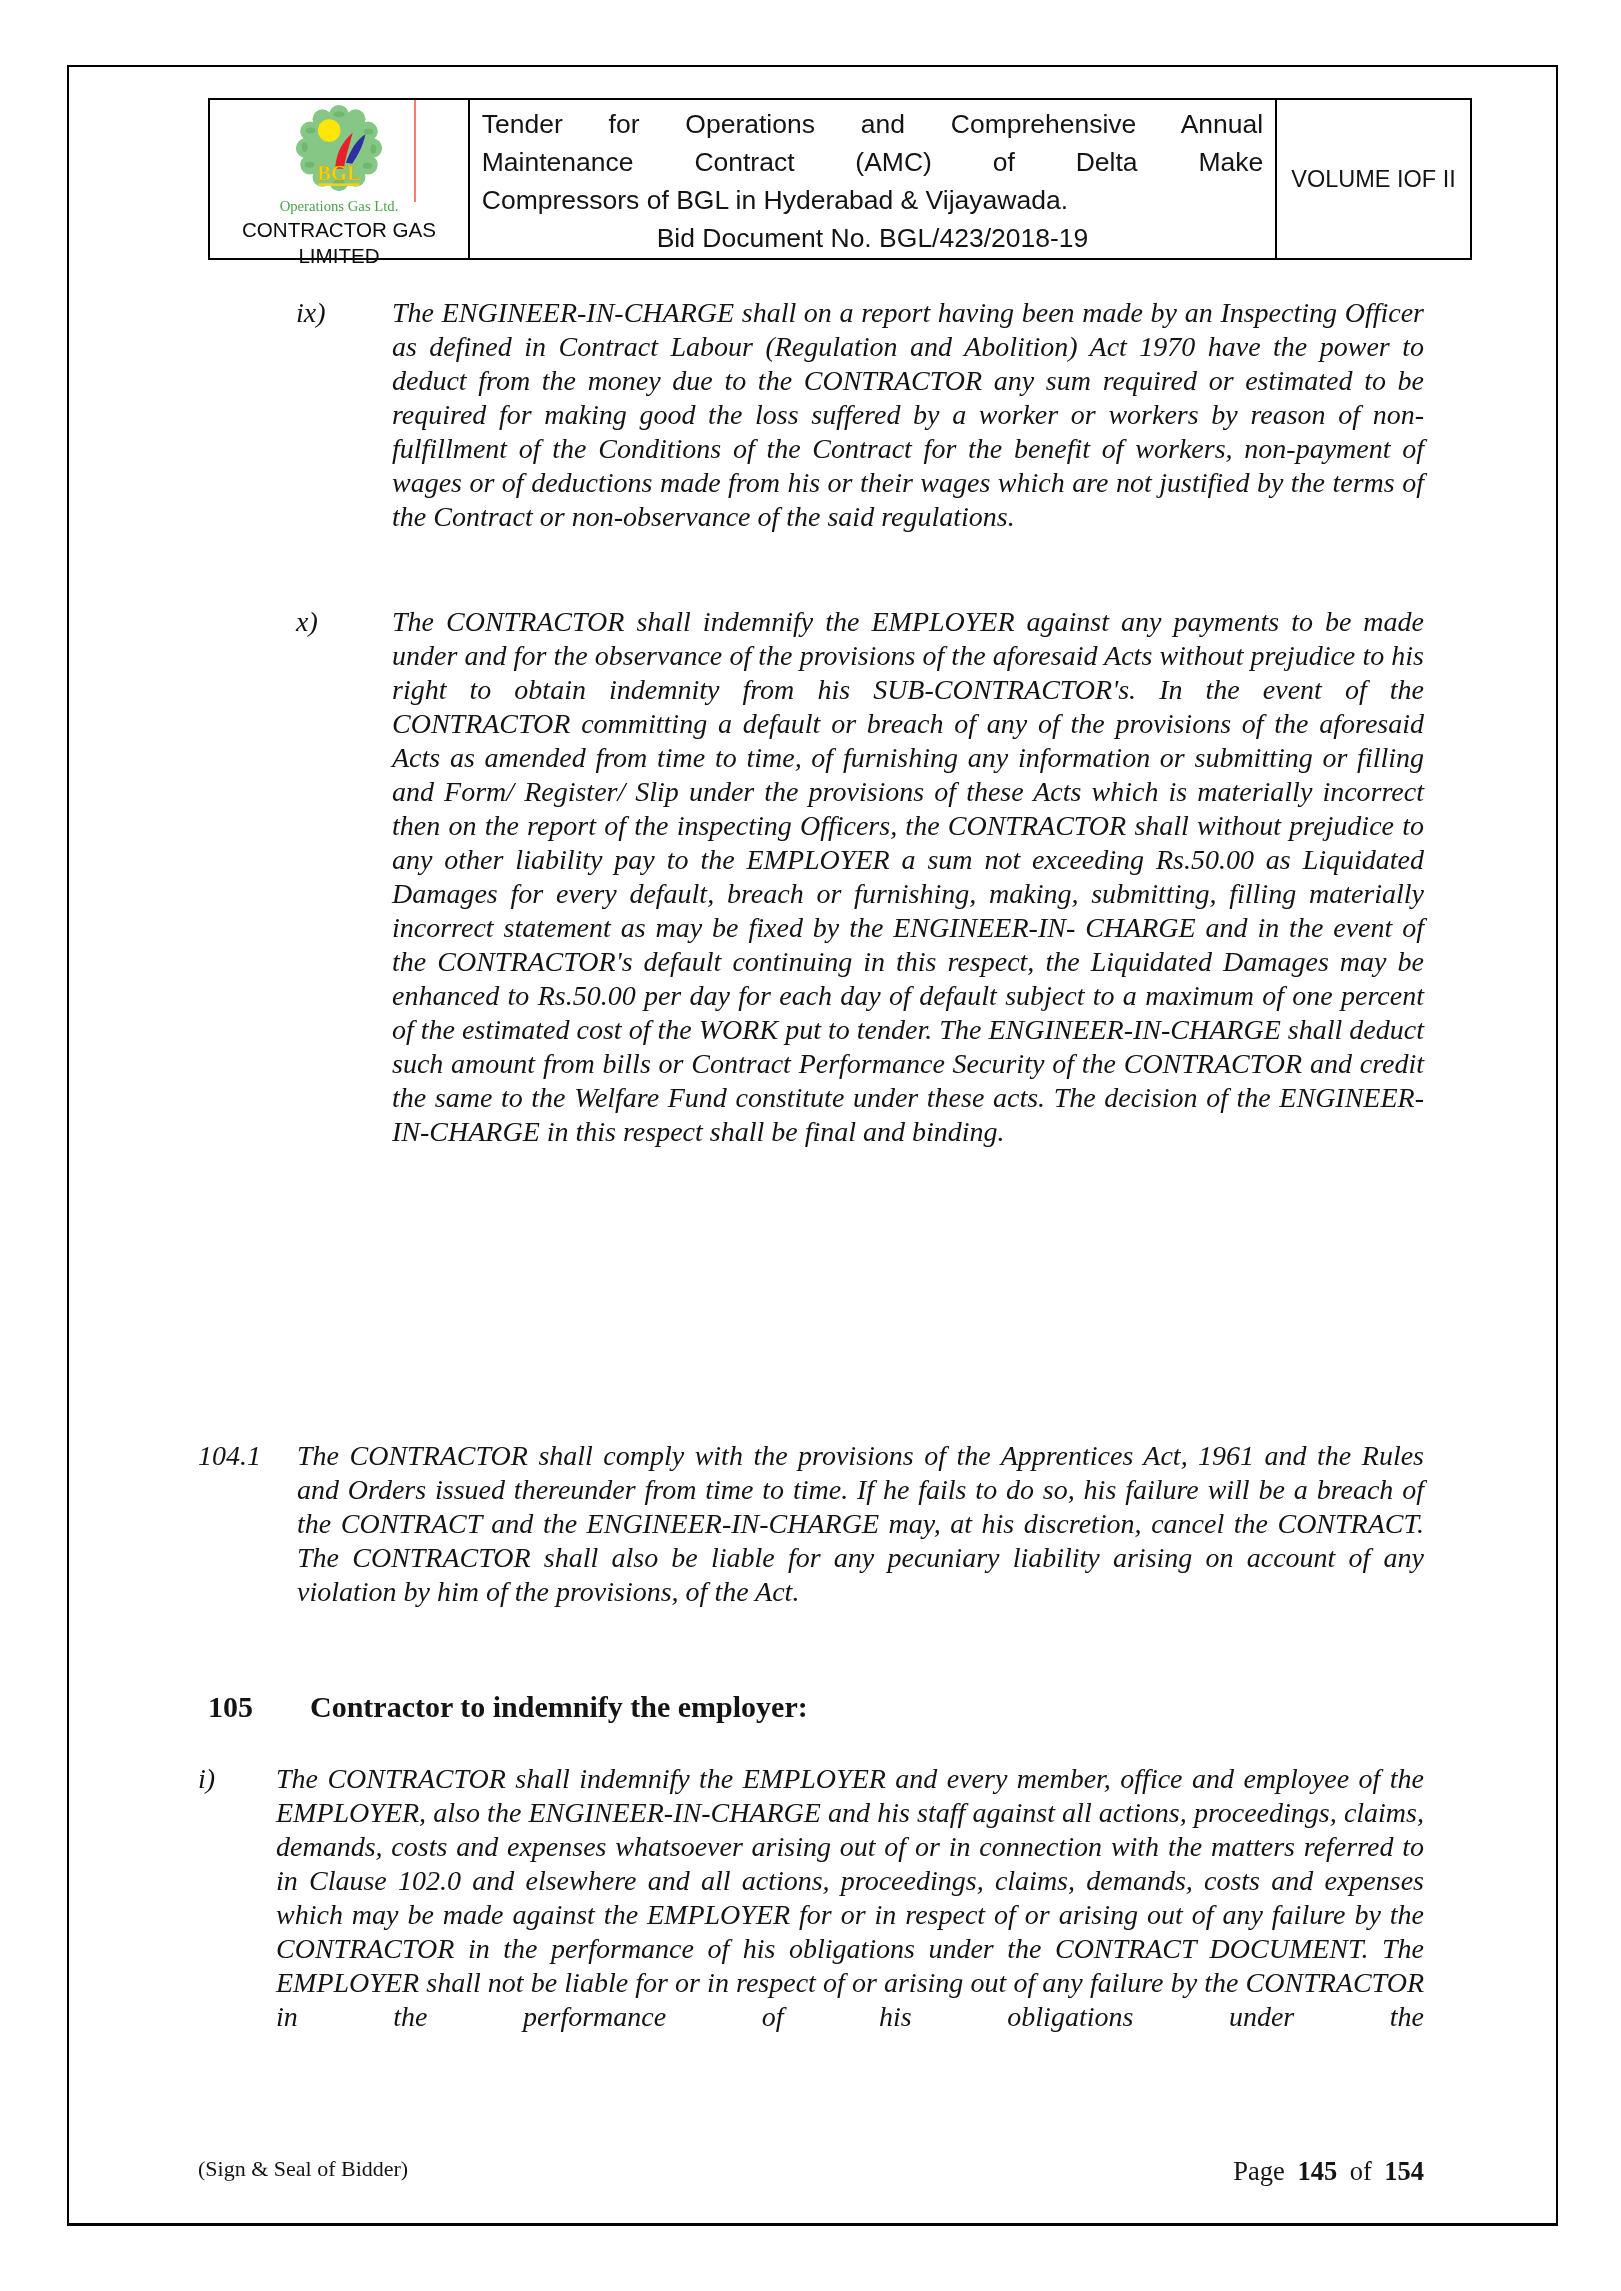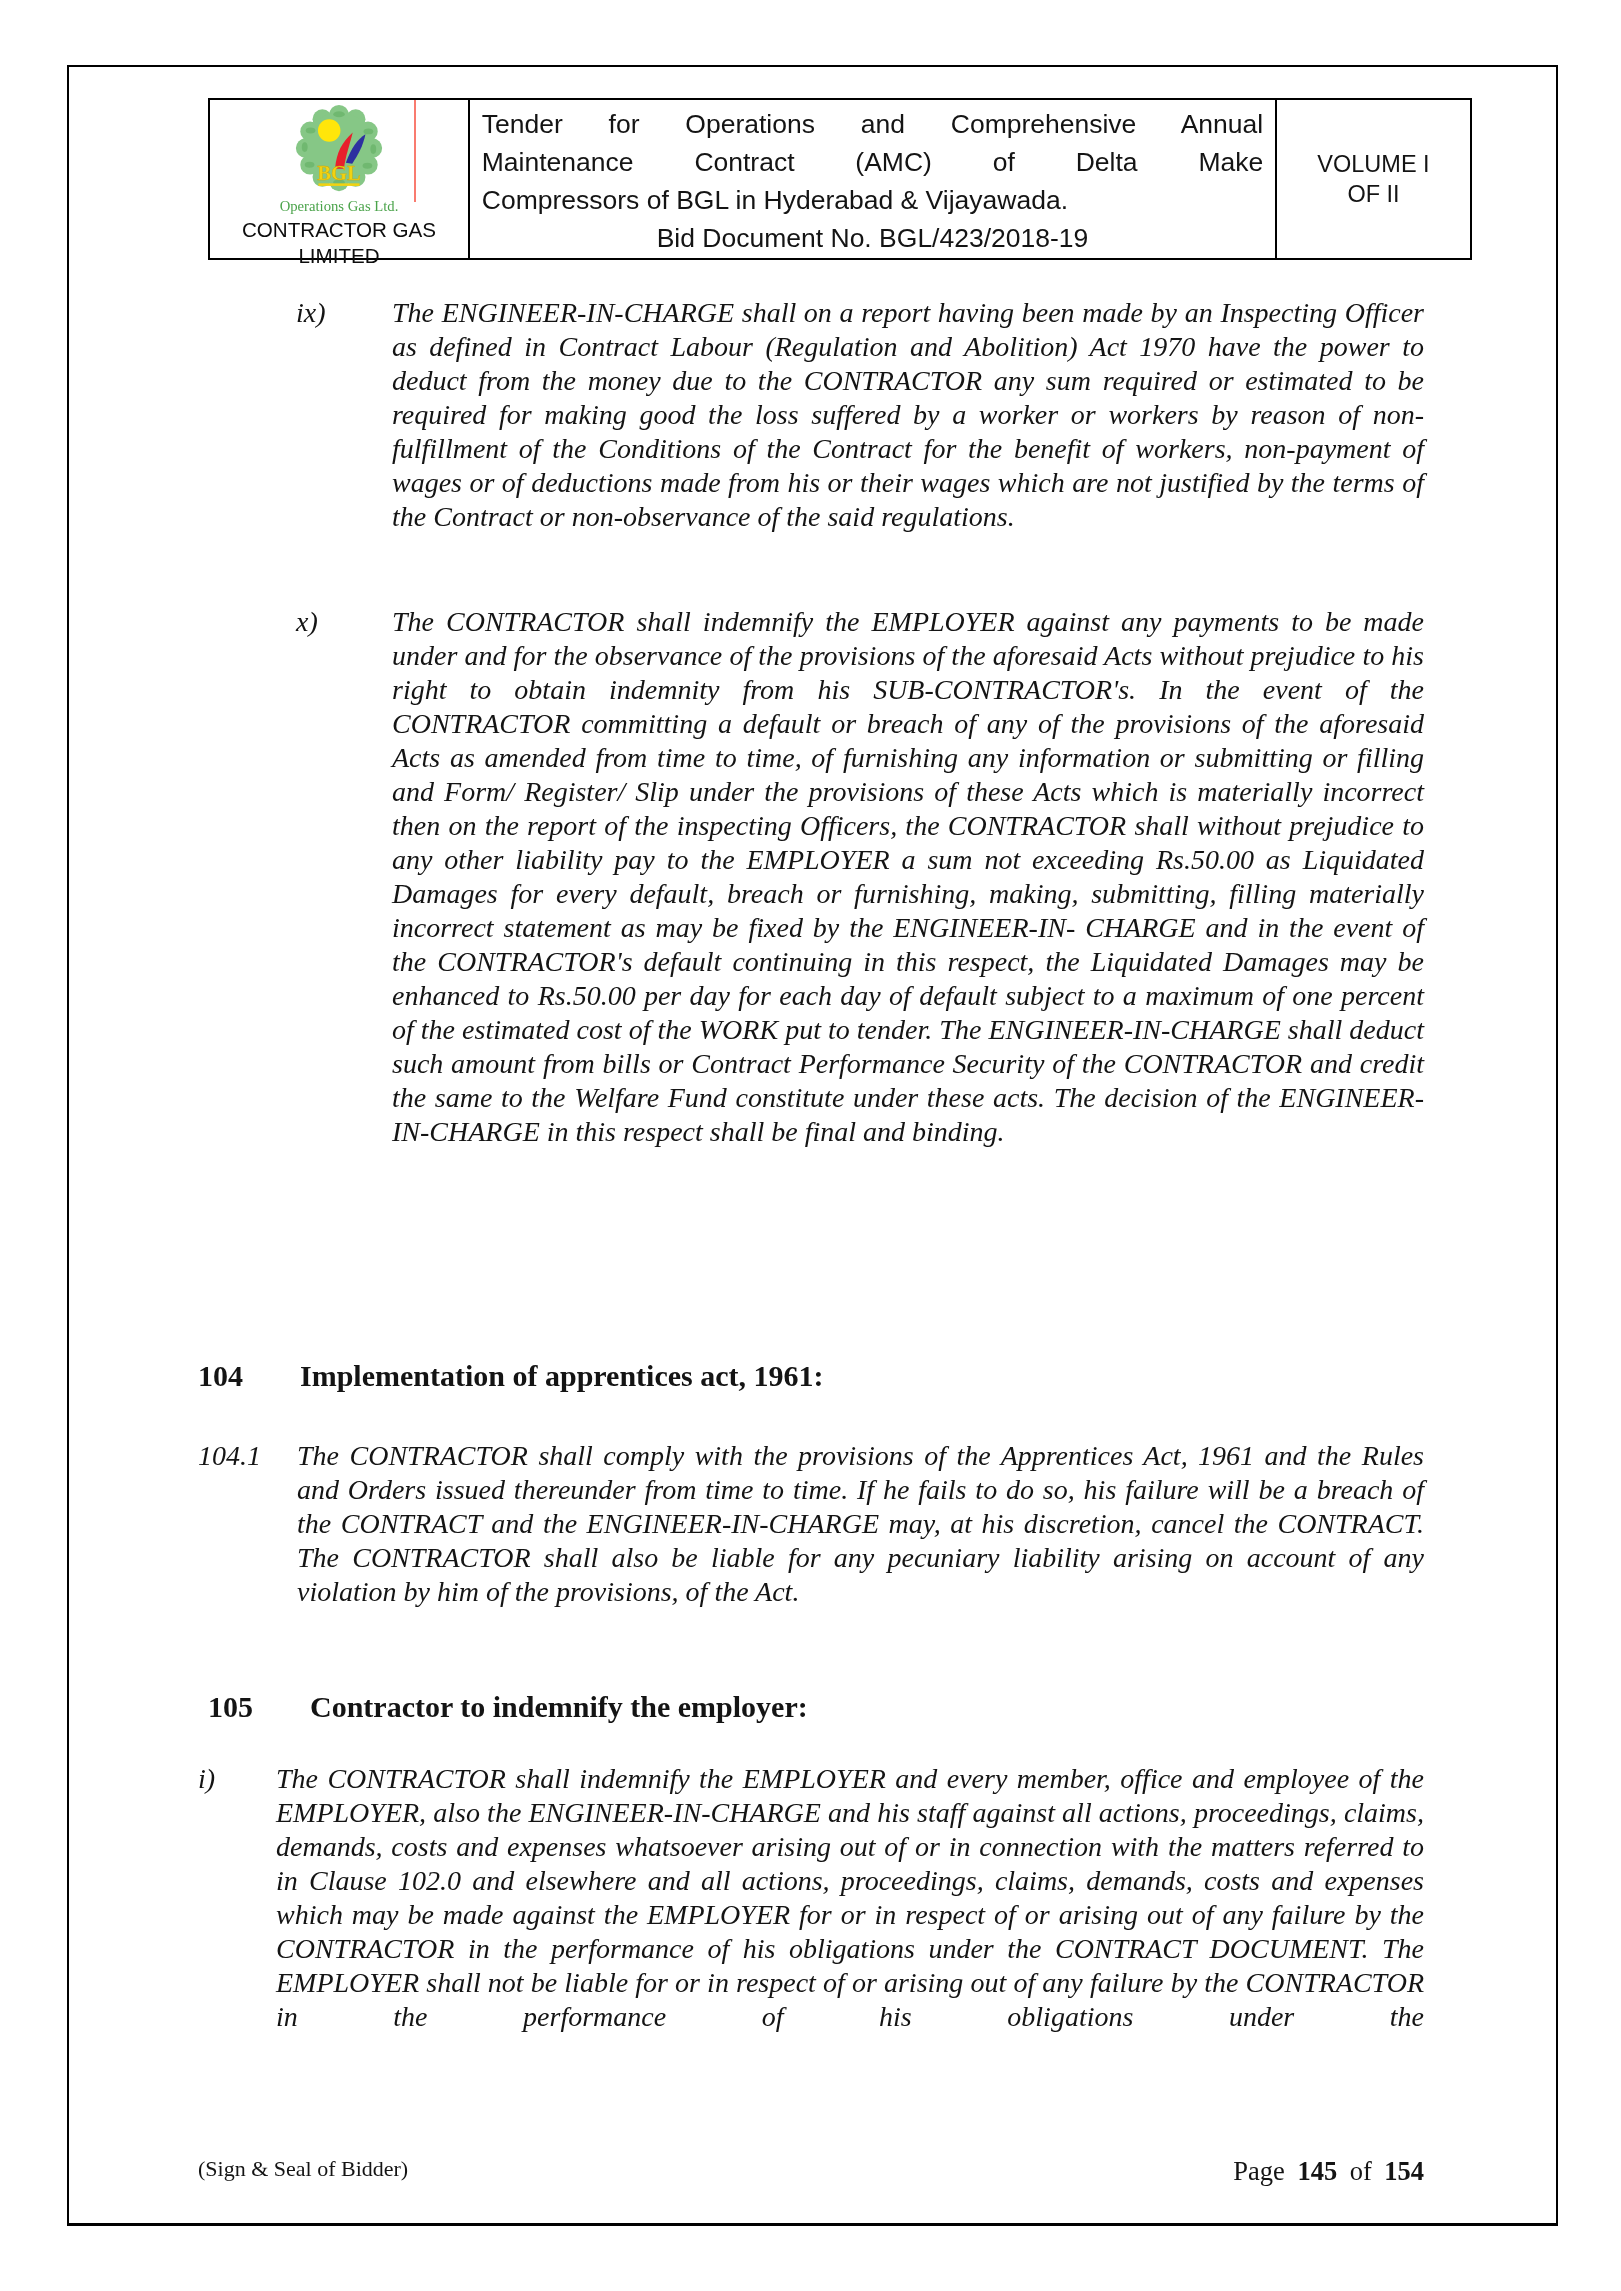--- a/index.html
+++ b/index.html
@@ -7,21 +7,21 @@
         font-family:"Liberation Serif", serif;color:#141414;}
   .frame{position:absolute;left:67px;top:65px;width:1487px;height:2156px;
          border:2.9px solid #000;border-bottom-width:3.9px;}
   
   .hdr{position:absolute;left:208px;top:98px;width:1264px;height:162px;
        border:2px solid #000;display:flex;box-sizing:border-box;background:#fff;}
   .hdr-cell{box-sizing:border-box;position:relative;}
   .cell-logo{width:260px;border-right:2px solid #000;text-align:center;}
   .cell-title{flex:1;padding:4.9px 11.8px 0 11.8px;
               font-family:"Liberation Sans", sans-serif;font-size:26.5px;line-height:38px;}
-  .cell-vol{width:195px;border-left:2px solid #000;display:flex;flex-direction:column;
+  .cell-vol{width:195px;border-left:2px solid #000;display:flex;
             justify-content:center;align-items:center;
             font-family:"Liberation Sans", sans-serif;font-size:23.5px;line-height:30px;}
   .tl{text-align:justify;text-align-last:justify;white-space:normal;}
   .tl3{text-align:left;}
   .tl4{text-align:center;}
   .logo-svg{display:block;margin:2.9px auto 0 auto;}
   .logo-tagline{font-size:14.7px;color:#4aa34a;line-height:15.7px;margin-top:-2px;
                 font-family:"Liberation Serif", serif;}
   .company-name{font-family:"Liberation Sans", sans-serif;font-size:20.6px;line-height:25.5px;
                 color:#0d0d0d;margin-top:2.9px;}
@@ -111,23 +111,20 @@
   <div class="item ix">
     <span class="lbl">ix)</span>
     <span>The ENGINEER-IN-CHARGE shall on a report having been made by an Inspecting Officer as defined in Contract Labour (Regulation and Abolition) Act 1970 have the power to deduct from the money due to the CONTRACTOR any sum required or estimated to be required for making good the loss suffered by a worker or workers by reason of non- fulfillment of the Conditions of the Contract for the benefit of workers, non-payment of wages or of deductions made from his or their wages which are not justified by the terms of the Contract or non-observance of the said regulations.</span>
   </div>
 
   <div class="item x">
     <span class="lbl">x)</span>
     <span>The CONTRACTOR shall indemnify the EMPLOYER against any payments to be made under and for the observance of the provisions of the aforesaid Acts without prejudice to his right to obtain indemnity from his SUB-CONTRACTOR's. In the event of the CONTRACTOR committing a default or breach of any of the provisions of the aforesaid Acts as amended from time to time, of furnishing any information or submitting or filling and Form/ Register/ Slip under the provisions of these Acts which is materially incorrect then on the report of the inspecting Officers, the CONTRACTOR shall without prejudice to any other liability pay to the EMPLOYER a sum not exceeding Rs.50.00 as Liquidated Damages for every default, breach or furnishing, making, submitting, filling materially incorrect statement as may be fixed by the ENGINEER-IN- CHARGE and in the event of the CONTRACTOR's default continuing in this respect, the Liquidated Damages may be enhanced to Rs.50.00 per day for each day of default subject to a maximum of one percent of the estimated cost of the WORK put to tender. The ENGINEER-IN-CHARGE shall deduct such amount from bills or Contract Performance Security of the CONTRACTOR and credit the same to the Welfare Fund constitute under these acts. The decision of the ENGINEER-IN-CHARGE in this respect shall be final and binding.</span>
   </div>
 
-  <div class="heading h104">
-    <span class="num">104</span><span>Implementation of apprentices act, 1961:</span>
-  </div>
 
   <div class="item p1041">
     <span class="lbl">104.1</span>
     <span>The CONTRACTOR shall comply with the provisions of the Apprentices Act, 1961 and the Rules and Orders issued thereunder from time to time. If he fails to do so, his failure will be a breach of the CONTRACT and the ENGINEER-IN-CHARGE may, at his discretion, cancel the CONTRACT. The CONTRACTOR shall also be liable for any pecuniary liability arising on account of any violation by him of the provisions, of the Act.</span>
   </div>
 
   <div class="heading h105">
     <span class="num">105</span><span>Contractor to indemnify the employer:</span>
   </div>
 

